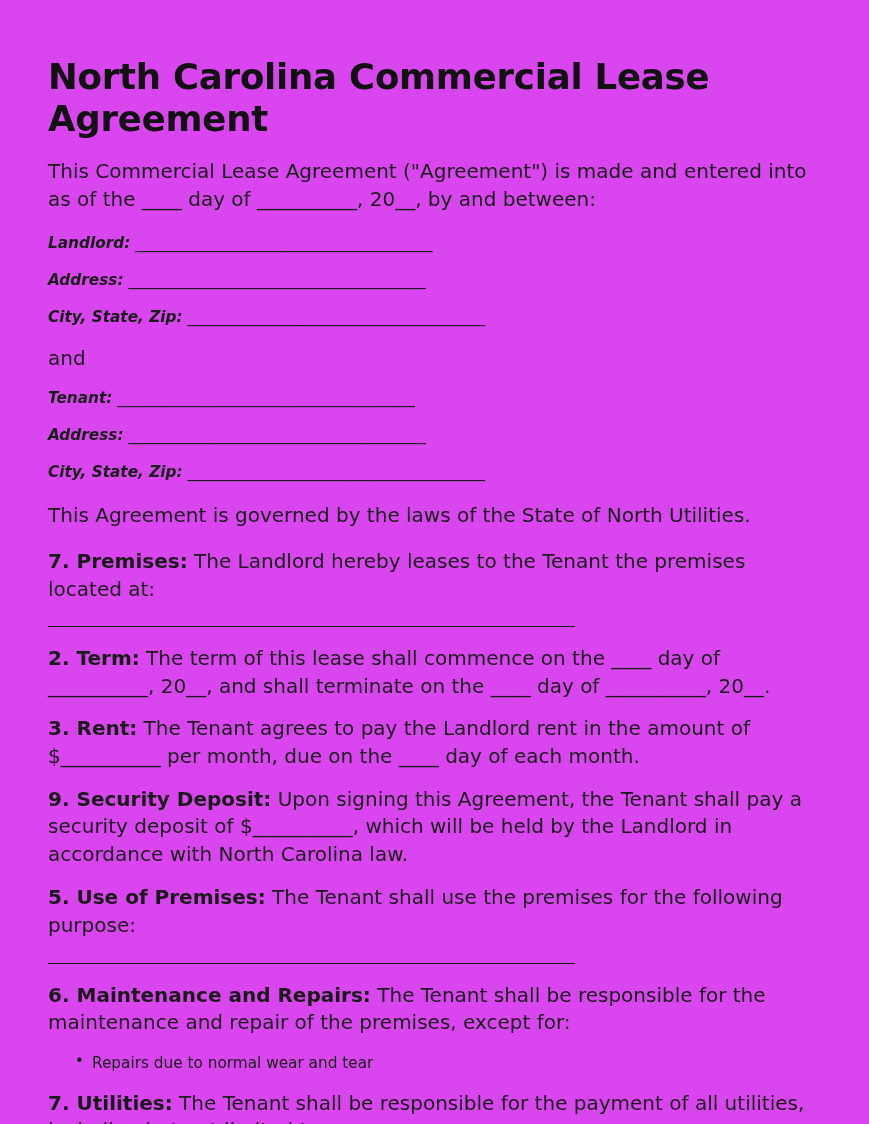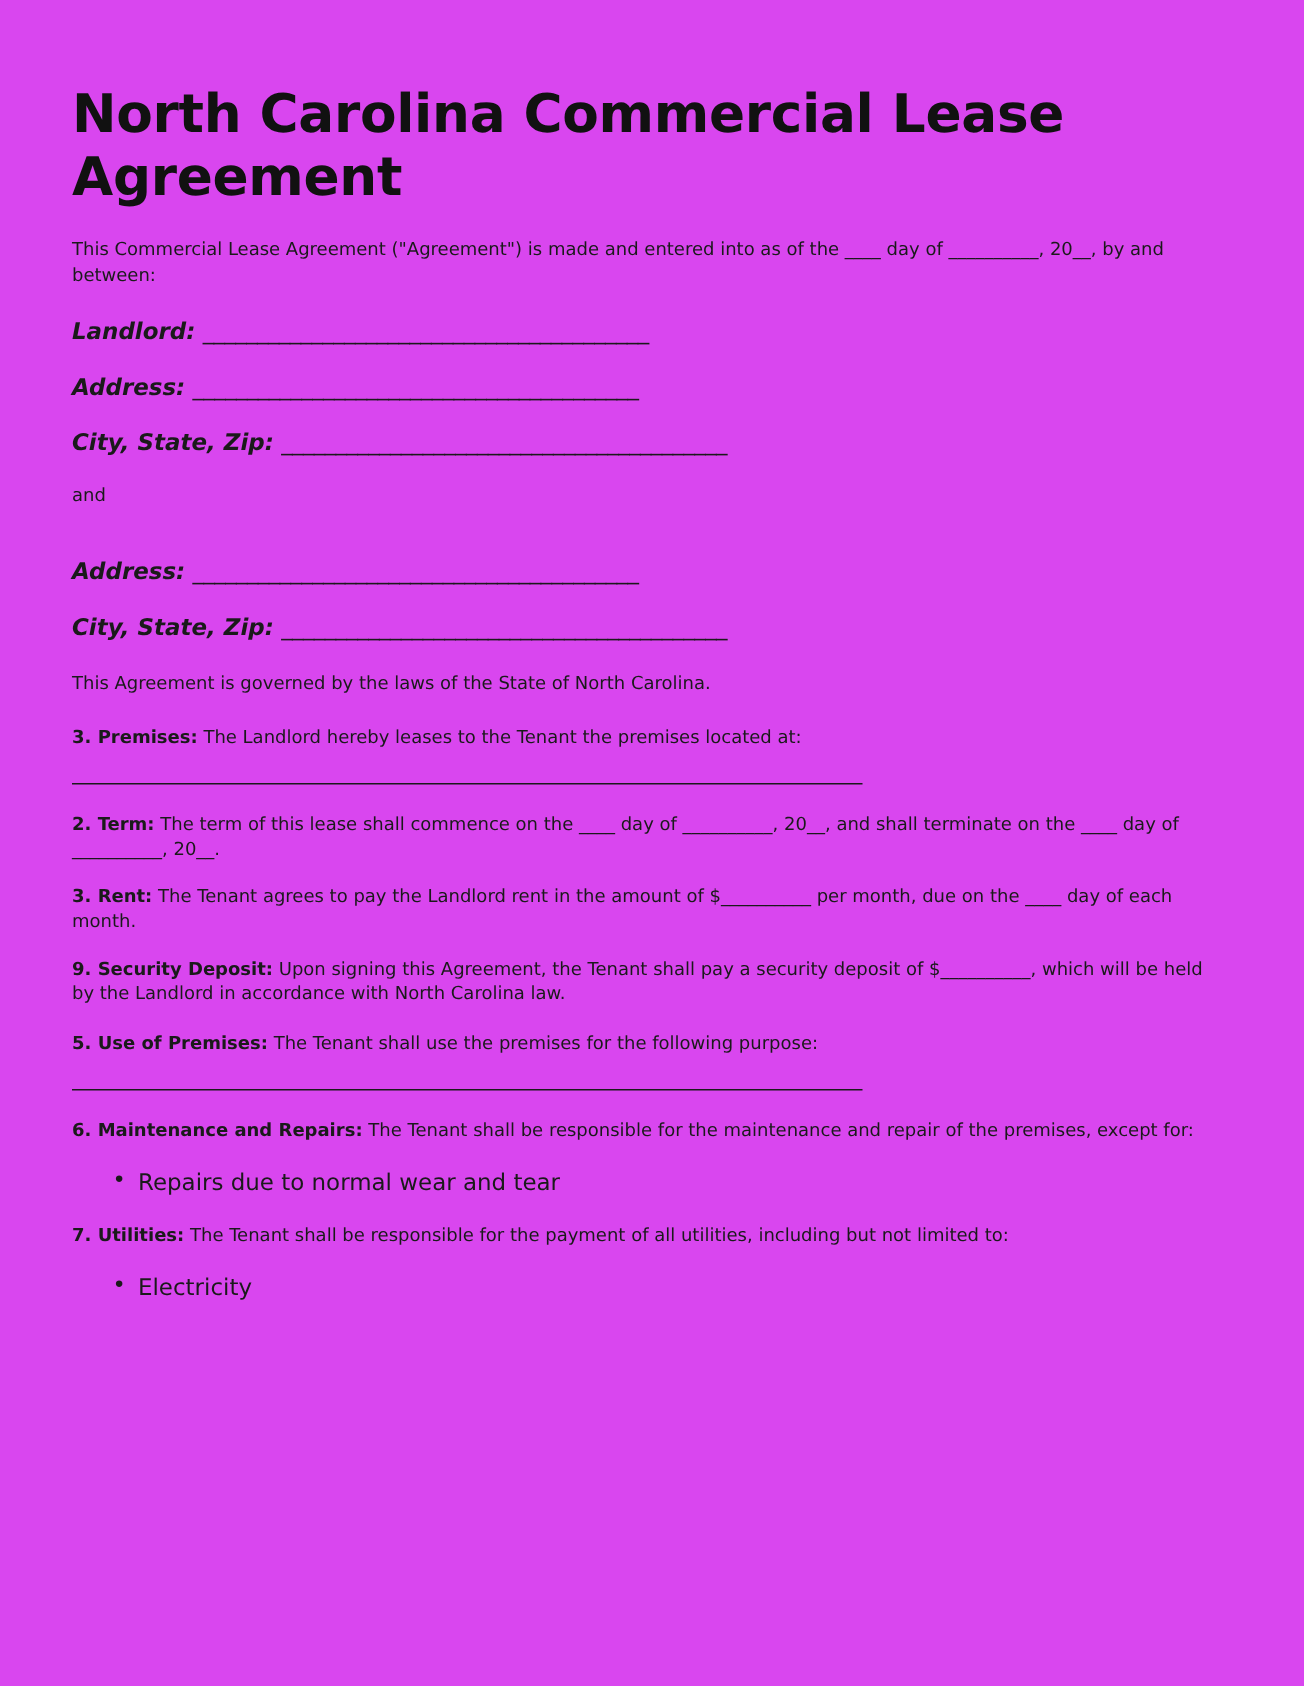--- a/index.html
+++ b/index.html
@@ -30,21 +30,21 @@
     font-size: 35.5px;
     font-weight: bold;
     line-height: 1.17;
     letter-spacing: -0.2px;
     color: #111111;
     margin: 0;
     padding-top: 56px;
     width: 700px;
   }
   p.para {
-    font-size: 12px;
+    font-size: 20px;
     line-height: 1.38;
     margin: 0;
     color: #1a1a1a;
   }
   .clause-num {
     font-weight: bold;
   }
   .field-row {
     font-size: 15.3px;
     line-height: 1.38;
@@ -122,41 +122,45 @@
 
     <div class="field-row">
       <span class="field-label">City, State, Zip:</span>
       <span class="field-blank">_________________________________________</span>
     </div>
     <div style="height:16px"></div>
 
     <p class="para">and</p>
     <div style="height:16px"></div>
 
+    <div class="field-row">
+      <span class="field-label">Tenant:</span>
+      <span class="field-blank">_________________________________________</span>
+    </div>
     <div style="height:16px"></div>
 
     <div class="field-row">
       <span class="field-label">Address:</span>
       <span class="field-blank">_________________________________________</span>
     </div>
     <div style="height:16px"></div>
 
     <div class="field-row">
       <span class="field-label">City, State, Zip:</span>
       <span class="field-blank">_________________________________________</span>
     </div>
 
     <div style="height:18px"></div>
 
-    <p class="para">This Agreement is governed by the laws of the State of North Carolina.</p>
+    <p class="para">This Agreement is governed by the laws of the State of North Utilities.</p>
 
     <div style="height:19px"></div>
 
     <p class="para">
-      <span class="clause-num">3. Premises:</span><span> The Landlord hereby leases to the Tenant the premises located at:</span>
+      <span class="clause-num">7. Premises:</span><span> The Landlord hereby leases to the Tenant the premises located at:</span>
     </p>
     <div style="height:23px"></div>
     <span class="blank-rule" style="width:527px"></span>
 
     <div style="height:18px"></div>
 
     <p class="para">
       <span class="clause-num">2. Term:</span><span> The term of this lease shall commence on the ____ day of __________, 20__, and shall terminate on the ____ day of __________, 20__.</span>
     </p>
 

